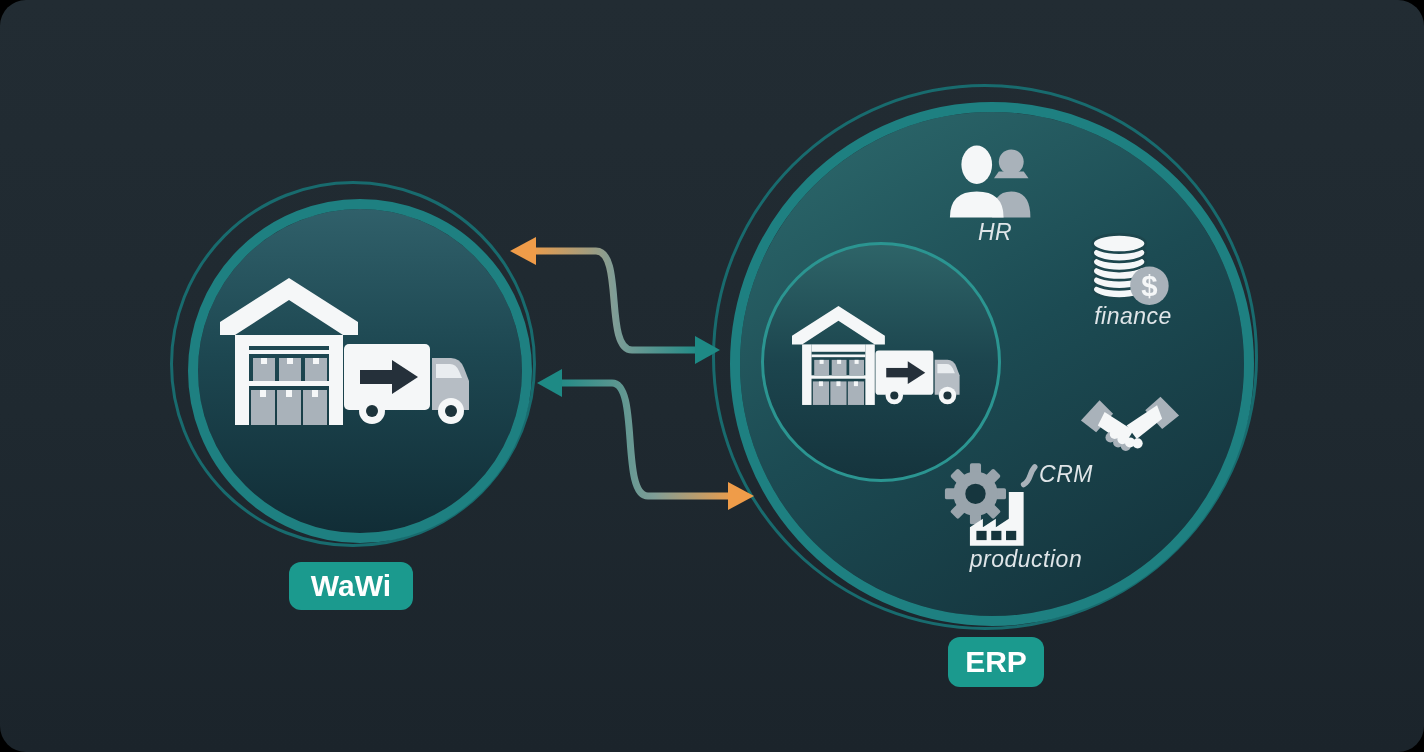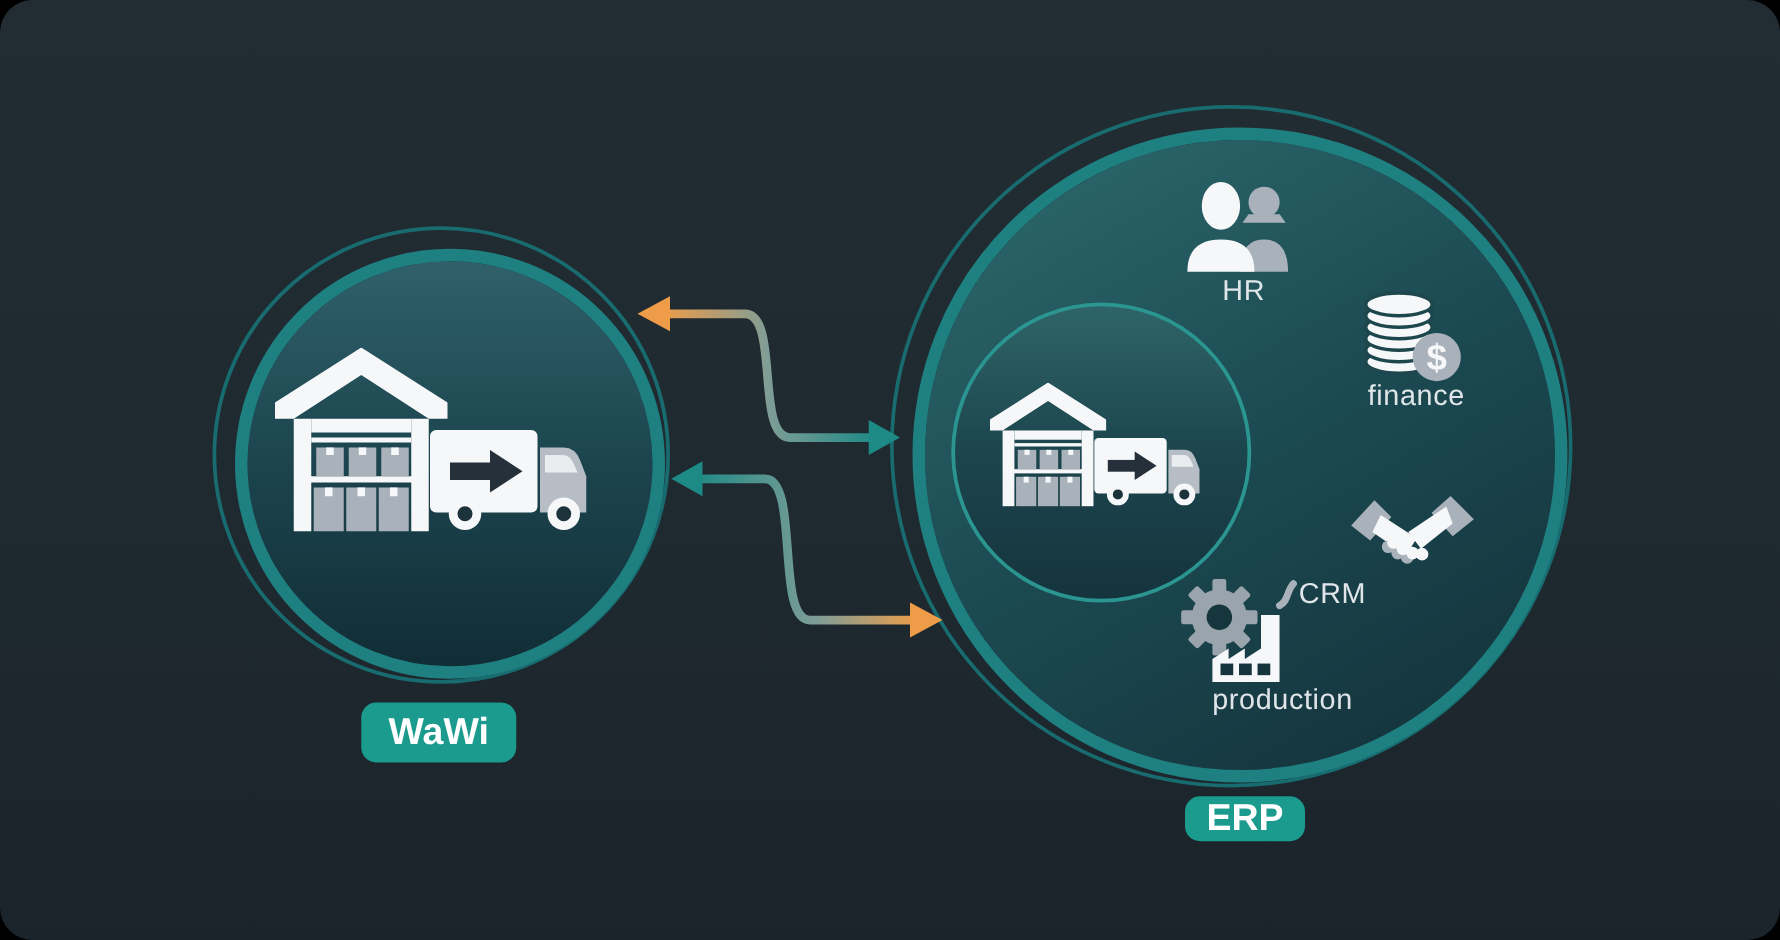--- a/index.html
+++ b/index.html
@@ -17,25 +17,25 @@
   .erp-ring-thin{left:712px;top:84px;width:540px;height:540px;}
   .erp-ring-thick{left:730px;top:102px;width:504px;height:504px;
       background:linear-gradient(150deg,#2e6b6e 0%,#1c4b53 48%,#132f38 100%);background-clip:padding-box;}
   .erp-inner-circle{position:absolute;left:761px;top:242px;width:234px;height:234px;
       border:3px solid #2b9591;border-radius:50%;
       background:linear-gradient(180deg,#2e6468 0%,#1c454e 50%,#15343d 100%);}
 
   
   .abs{position:absolute;}
   .module-label{position:absolute;transform:translateX(-50%);color:#dfe5e8;font-size:23px;
-      letter-spacing:.5px;white-space:nowrap;}
+      letter-spacing:.5px;white-space:nowrap;font-style:italic;}
   .badge{position:absolute;display:flex;align-items:center;justify-content:center;
       background:#1b9a8e;border-radius:12px;color:#fff;font-weight:bold;font-size:30px;}
   .wawi-badge{left:289px;top:562px;width:124px;height:48px;align-items:center;}
-  .erp-badge{left:948px;top:637px;width:96px;height:36px;}
+  .erp-badge{left:948px;top:637px;width:96px;height:50px;}
 </style>
 </head>
 <body>
 
 <div class="stage">
   <div class="canvas">
 
     <svg width="0" height="0" style="position:absolute" aria-hidden="true">
       <defs>
         <symbol id="sym-warehouse-truck" viewBox="0 0 260 150">

